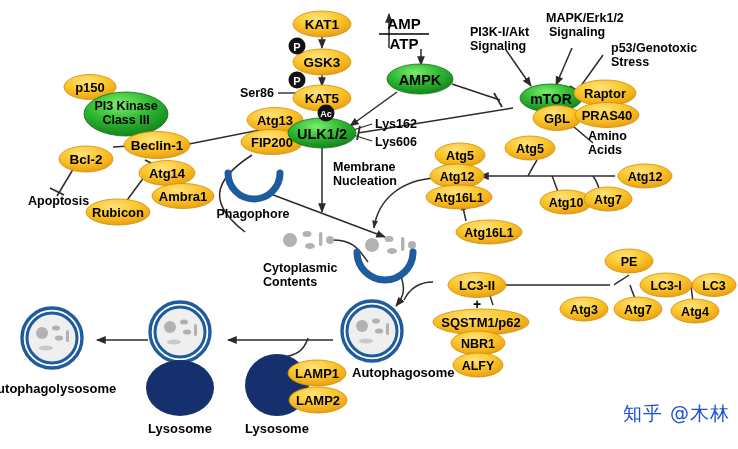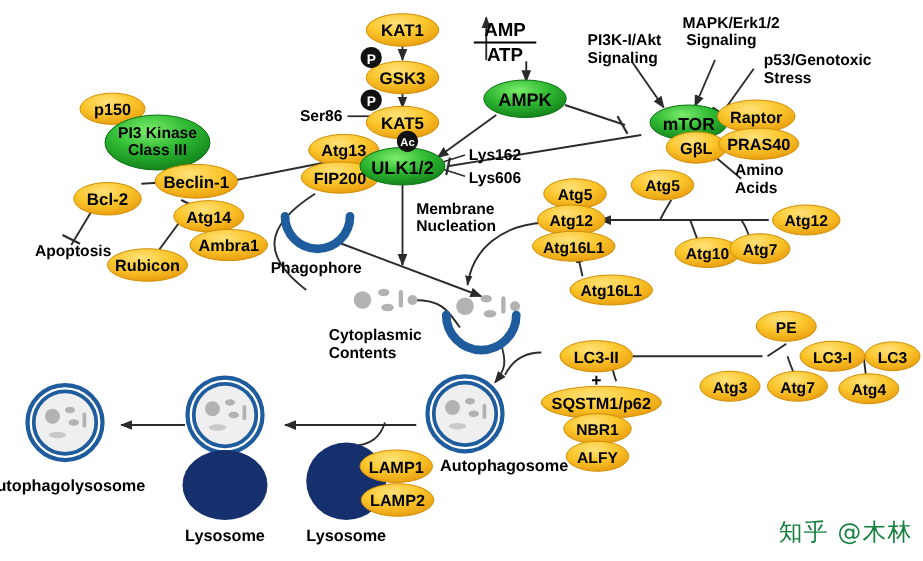--- a/index.html
+++ b/index.html
@@ -1,19 +1,19 @@
 <!DOCTYPE html>
 <html><head>
 <meta charset="utf-8">
 <style>
   html,body{margin:0;padding:0;background:#ffffff;}
   body{width:738px;height:449px;overflow:hidden;font-family:"Liberation Sans",sans-serif;}
   #stage{position:relative;width:738px;height:449px;background:#fff;}
   svg#canvas{position:absolute;left:0;top:0;width:738px;height:449px;}
-  .wm{position:absolute;right:8px;bottom:10px;font-size:19px;color:#15803d;letter-spacing:1px;
+  .wm{position:absolute;right:8px;bottom:22px;font-size:19px;color:#1d4ed8;letter-spacing:1px;
       font-family:"DejaVu Sans",sans-serif;user-select:none;}
 </style>
 </head>
 <body>
 
 <div id="stage">
 
 <svg id="canvas" viewBox="0 0 738 449">
   <defs>
     <radialGradient id="gOrange" cx="42%" cy="28%" r="85%">

